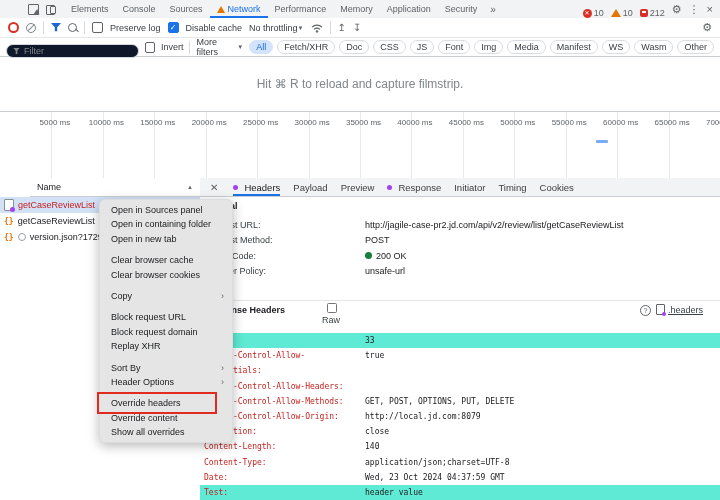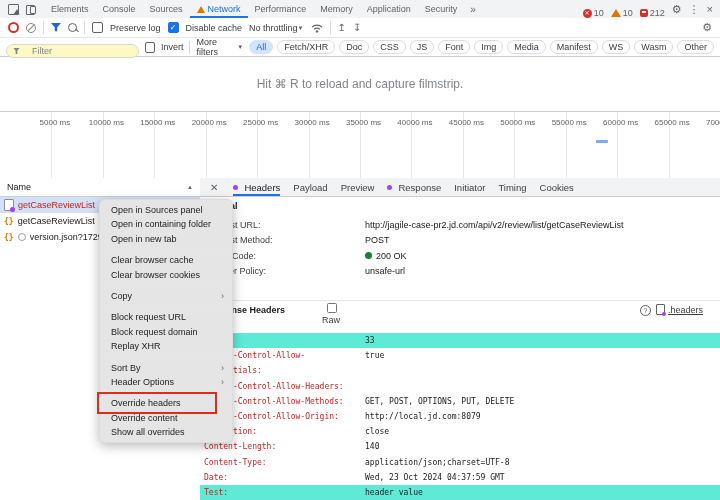--- a/index.html
+++ b/index.html
@@ -1,20 +1,20 @@
 <!DOCTYPE html>
 <html><head>
 <meta charset="utf-8">
 <style>
   html,body{margin:0;padding:0;background:#fff;}
   #app{position:relative;width:720px;height:500px;background:#fff;overflow:hidden;
        font-family:"Liberation Sans",sans-serif;font-size:9px;color:#202124;}
   
   .tabbar{position:absolute;top:0;left:0;right:0;height:18px;background:#f1f3f4;
-          border-bottom:1px solid #cacdd1;display:flex;align-items:center;}
+          border-bottom:1px solid #cacdd1;display:flex;align-items:center;padding-left:20px;}
   .tb-left{display:flex;align-items:center;gap:7px;padding:0 8px;}
   .insp{width:9px;height:9px;border:1.2px solid #5f6368;border-radius:1px;position:relative;}
   .insp:after{content:"";position:absolute;right:-2px;bottom:-2px;border-left:5px solid #5f6368;
           border-top:3px solid transparent;border-bottom:3px solid transparent;transform:rotate(35deg);}
   .dev{width:10px;height:9px;position:relative;}
   .dev:before{content:"";position:absolute;left:0;top:0;width:7px;height:8px;border:1.2px solid #5f6368;border-radius:1px;}
   .dev:after{content:"";position:absolute;right:0;bottom:0;width:4px;height:6px;border:1.2px solid #5f6368;background:#f1f3f4;border-radius:1px;}
   .tabs{display:flex;height:100%;}
   .tab{display:flex;align-items:center;gap:3px;padding:0 7px;color:#5f6368;cursor:default;}
   .tab.selected{color:#1a73e8;box-shadow:inset 0 -2px 0 #1a73e8;}
@@ -45,38 +45,38 @@
                    background:#5f6368;transform:rotate(45deg);}
   .cb{width:9px;height:9px;border:1.2px solid #5f6368;border-radius:2px;background:#fff;}
   .cb.checked{background:#1a73e8;border-color:#1a73e8;color:#fff;font-size:8px;line-height:9px;text-align:center;}
   .lbl{color:#3c4043;}
   .drop{display:flex;align-items:center;gap:0;color:#3c4043;}
   .caret{font-size:6px;color:#5f6368;}
   .arrow-g{font-size:10px;color:#5f6368;line-height:10px;}
   
   .filterrow{position:absolute;top:38px;left:0;right:0;height:18px;background:#fff;
              border-bottom:1px solid #cacdd1;display:flex;align-items:center;gap:6px;padding:0 6px;}
-  .filterbox{width:128px;height:12px;border:1px solid #d5d9dd;border-radius:7px;background:#fef9c3;
-             display:flex;align-items:center;gap:12px;padding:0 6px;color:#80868b;margin-top:8px;}
+  .filterbox{width:128px;height:12px;border:1px solid #d5d9dd;border-radius:7px;background:#0f172a;
+             display:flex;align-items:center;gap:4px;padding:0 6px;color:#80868b;margin-top:8px;}
   .funnel-sm{width:7px;height:7px;background:#80868b;
              clip-path:polygon(0 0,100% 0,62% 48%,62% 92%,38% 92%,38% 48%);}
   .pills{display:flex;align-items:center;gap:4px;}
   .pill{border:1px solid #dadce0;border-radius:7px;padding:1px 6px;color:#3c4043;white-space:nowrap;}
   .pill.selected{background:#d2e3fc;border-color:#d2e3fc;color:#1967d2;}
   
   .msgarea{position:absolute;top:57px;left:0;right:0;height:54px;display:flex;align-items:center;justify-content:center;}
   .msg{font-size:12px;color:#80868b;}
   .overview{position:absolute;top:111px;left:0;right:0;height:66px;border-top:1px solid #cacdd1;
             border-bottom:1px solid #cacdd1;background:#fff;overflow:hidden;}
   .ovline{position:absolute;top:0;bottom:0;width:1px;background:#e7e8ea;}
   .ovlabel{position:absolute;top:6px;transform:translateX(-50%);color:#5f6368;font-size:8px;white-space:nowrap;}
   .ovmarker{position:absolute;width:12px;height:3px;background:#7baaf7;border-radius:1px;}
   
   .namecol{position:absolute;top:178px;left:0;width:200px;bottom:0;background:#fff;border-right:1px solid #cacdd1;}
-  .namehdr{height:18px;border-bottom:1px solid #cacdd1;display:flex;align-items:center;padding:0 7px;color:#202124;}
+  .namehdr{height:18px;border-bottom:1px solid #cacdd1;display:flex;align-items:center;padding:0 7px;color:#202124;margin-left:30px;}
   .sortarrow{margin-left:auto;font-size:6px;color:#5f6368;}
   .req{height:16px;display:flex;align-items:center;gap:4px;padding-left:4px;white-space:nowrap;overflow:hidden;}
   .req.selected{background:#d3e1f7;}
   .req.error .reqname{color:#c5221f;}
   .doc-ic{width:8px;height:10px;border:1px solid #8a8f94;border-radius:1px;background:#fff;position:relative;flex:none;}
   .doc-ic:after{content:"";position:absolute;right:-2px;bottom:-2px;width:5px;height:5px;border-radius:50%;background:#a142f4;}
   .xhr-ic{color:#e8710a;font-family:"DejaVu Sans Mono",monospace;font-size:8px;font-weight:bold;flex:none;}
   .gear-dot{width:6px;height:6px;border:1.5px solid #9aa0a6;border-radius:50%;flex:none;}
   
   .detail{position:absolute;left:200px;top:178px;right:0;bottom:0;background:#fff;}

